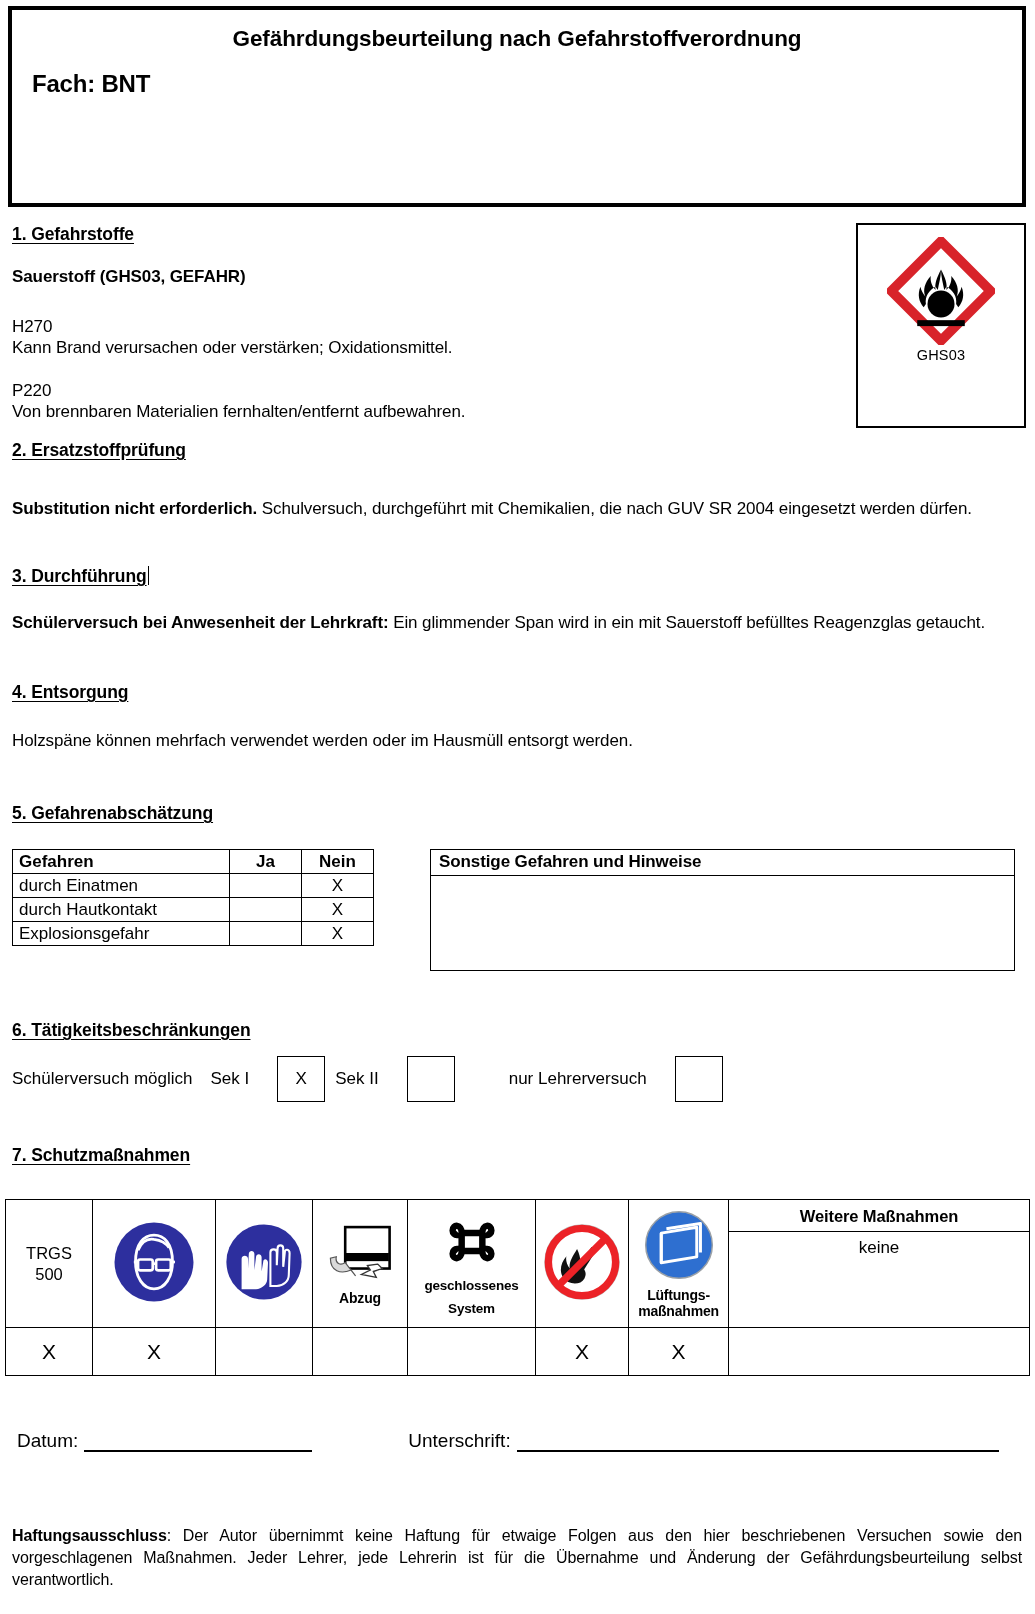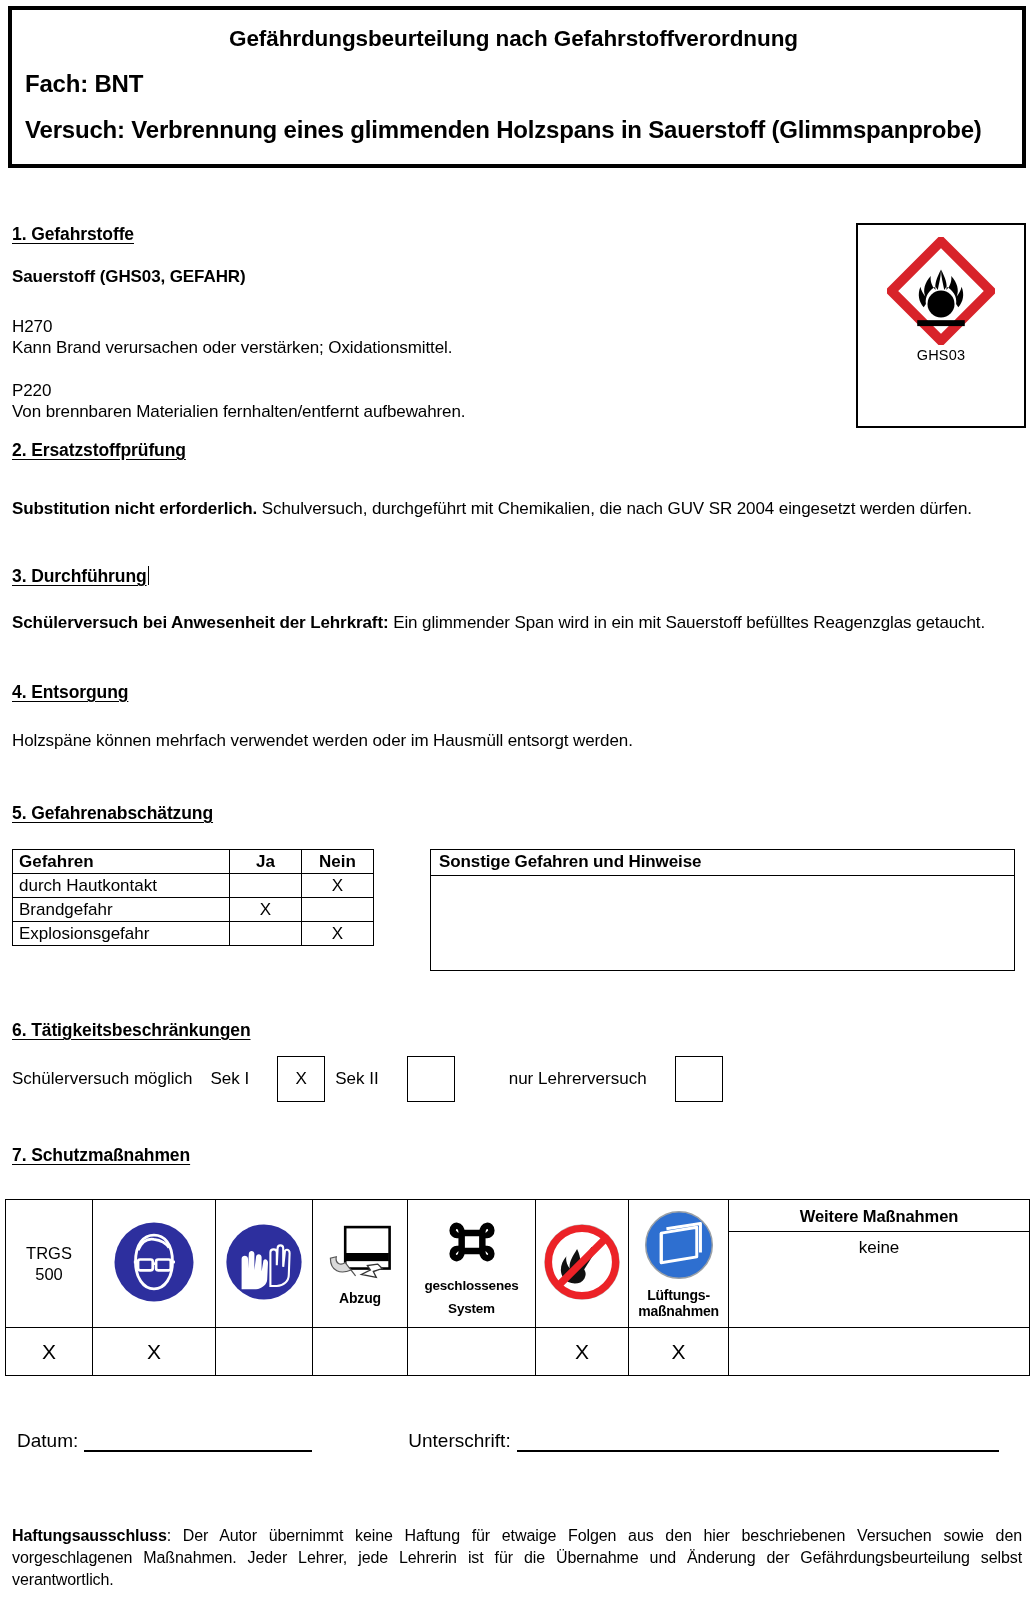--- a/index.html
+++ b/index.html
@@ -11,23 +11,23 @@
     font-family: "Liberation Sans", sans-serif;
     color: #000000;
     position: relative;
     overflow: hidden;
   }
 
   
   .header-box {
     position: absolute;
     left: 8px; top: 6px;
-    width: 1018px; height: 162px;
+    width: 1018px; height: 201px;
     border: 4px solid #000;
-    padding: 10px 20px 0 13px;
+    padding: 10px 20px 0 20px;
   }
   .header-title {
     text-align: center;
     font-size: 22.5px;
     font-weight: bold;
     letter-spacing: -0.1px;
     margin: 6px 0 0 0;
   }
   .header-line {
     font-size: 24px;
@@ -236,21 +236,20 @@
     letter-spacing: -0.1px;
   }
   .disclaimer b { font-weight: bold; }
 </style>
 </head>
 <body>
 
 <div class="header-box">
   <div class="header-title">Gefährdungsbeurteilung nach Gefahrstoffverordnung</div>
   <div class="header-line">Fach: BNT</div>
-  <div class="header-line">Versuch: Verbrennung eines glimmenden Holzspans in Sauerstoff (Glimmspanprobe)</div>
 </div>
 
 <div class="sec-head" style="left:12px; top:224px;">1. Gefahrstoffe</div>
 <div class="body-text" style="left:12px; top:266px; font-weight:bold;">Sauerstoff (GHS03, GEFAHR)</div>
 <div class="body-text" style="left:12px; top:316px;">H270</div>
 <div class="body-text" style="left:12px; top:337px;">Kann Brand verursachen oder verstärken; Oxidationsmittel.</div>
 <div class="body-text" style="left:12px; top:380px;">P220</div>
 <div class="body-text" style="left:12px; top:401px;">Von brennbaren Materialien fernhalten/entfernt aufbewahren.</div>
 
 <div class="ghs-box">
@@ -291,28 +290,28 @@
 <table class="haz-table">
   <thead>
     <tr>
       <th>Gefahren</th>
       <th class="c-yes">Ja</th>
       <th class="c-no">Nein</th>
     </tr>
   </thead>
   <tbody>
     <tr>
-      <td>durch Hautkontakt</td>
+      <td>durch Einatmen</td>
       <td class="c-yes"></td>
       <td class="c-no">X</td>
     </tr>
     <tr>
-      <td>Brandgefahr</td>
-      <td class="c-yes">X</td>
-      <td class="c-no"></td>
+      <td>durch Hautkontakt</td>
+      <td class="c-yes"></td>
+      <td class="c-no">X</td>
     </tr>
     <tr>
       <td>Explosionsgefahr</td>
       <td class="c-yes"></td>
       <td class="c-no">X</td>
     </tr>
   </tbody>
 </table>
 
 <div class="notes-box">

